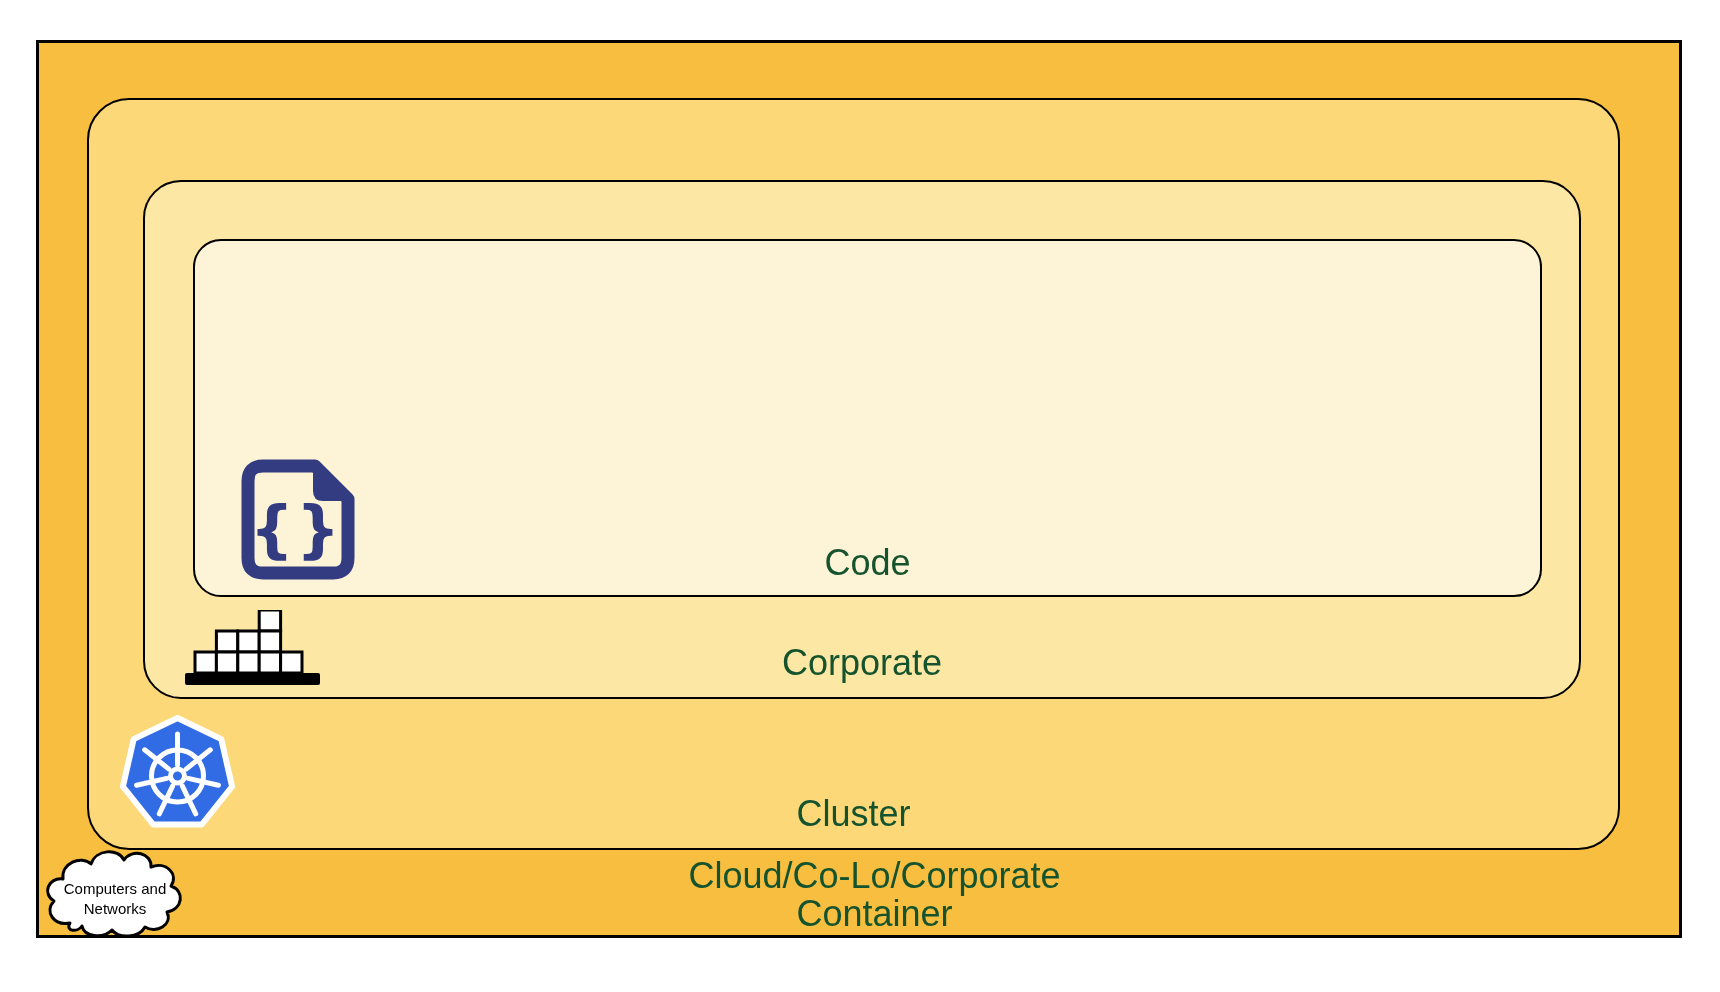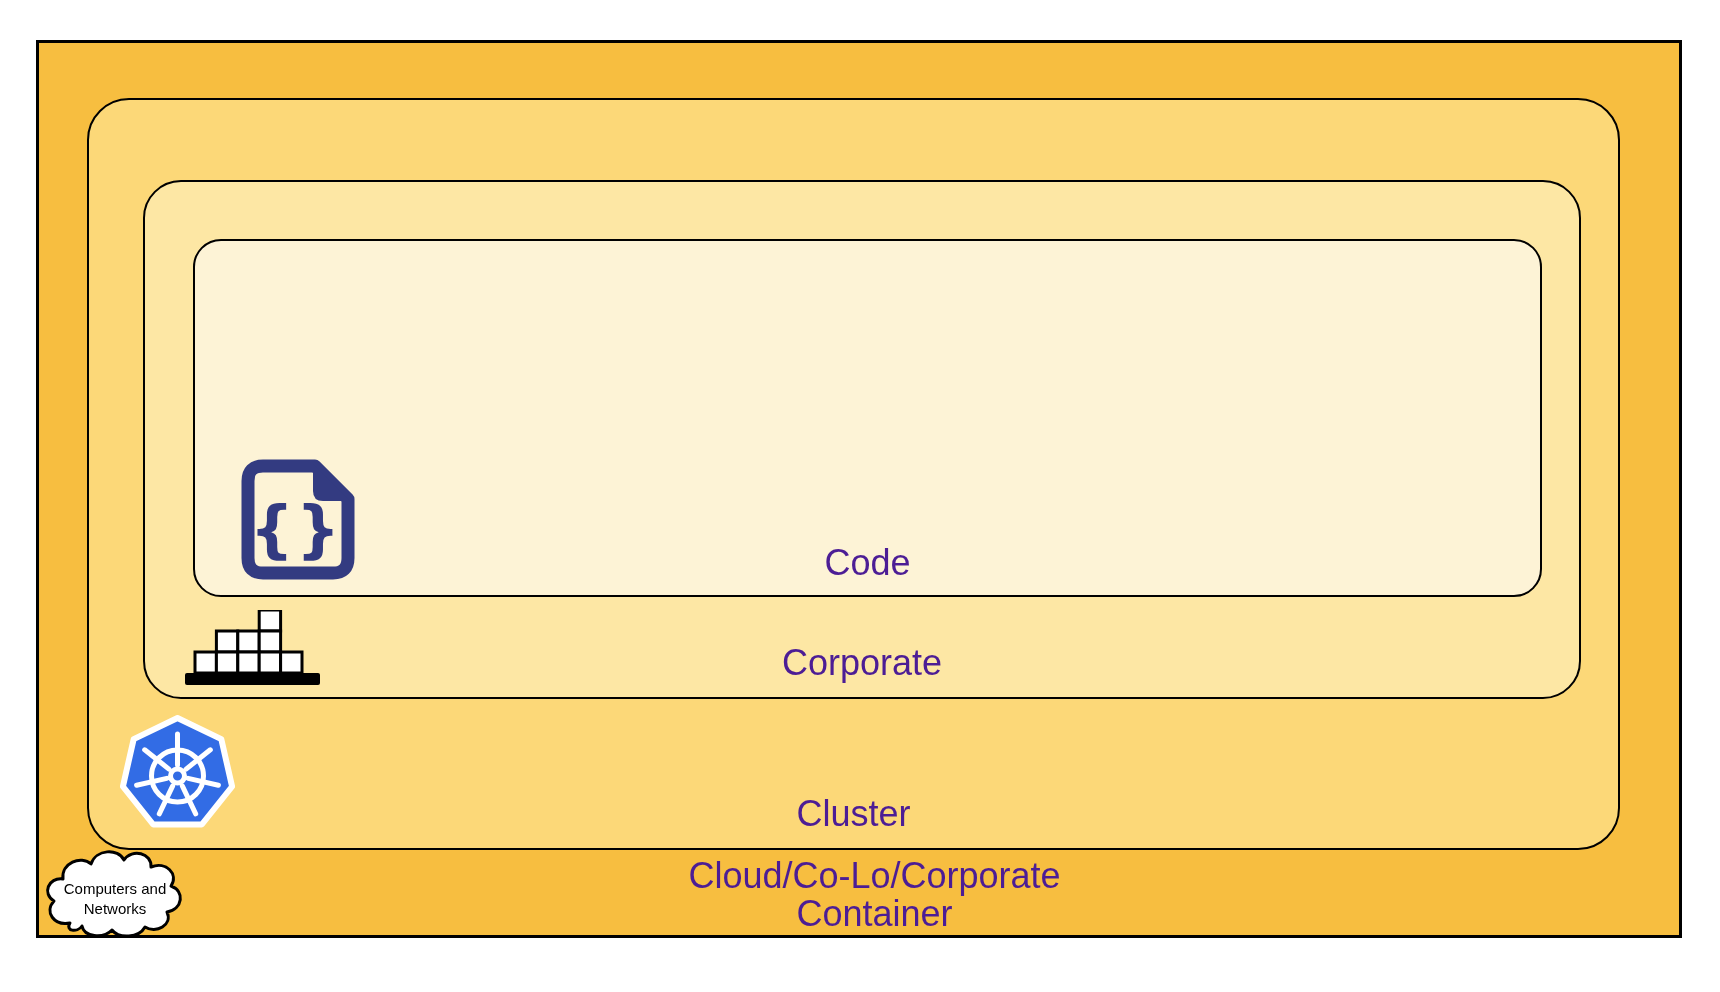--- a/index.html
+++ b/index.html
@@ -3,21 +3,21 @@
 <meta charset="utf-8">
 <style>
   html,body{margin:0;padding:0;}
   body{
     width:1720px;height:992px;background:#ffffff;overflow:hidden;position:relative;
     font-family:"Liberation Sans",sans-serif;color:#000;
   }
   .abs{position:absolute;box-sizing:border-box;}
   .layer-label{
     position:absolute;left:0;right:0;text-align:center;
-    font-size:36px;line-height:40px;color:#4c1d95;white-space:nowrap;
+    font-size:36px;line-height:40px;color:#14532d;white-space:nowrap;
   }
   
   .outer-layer{
     left:36px;top:40px;width:1646px;height:898px;
     background:#F7BE40;border:3px solid #000;
   }
   .cluster-layer{
     left:48px;top:55px;width:1533px;height:752px;
     background:#FCD878;border:2px solid #000;border-radius:42px;
   }

